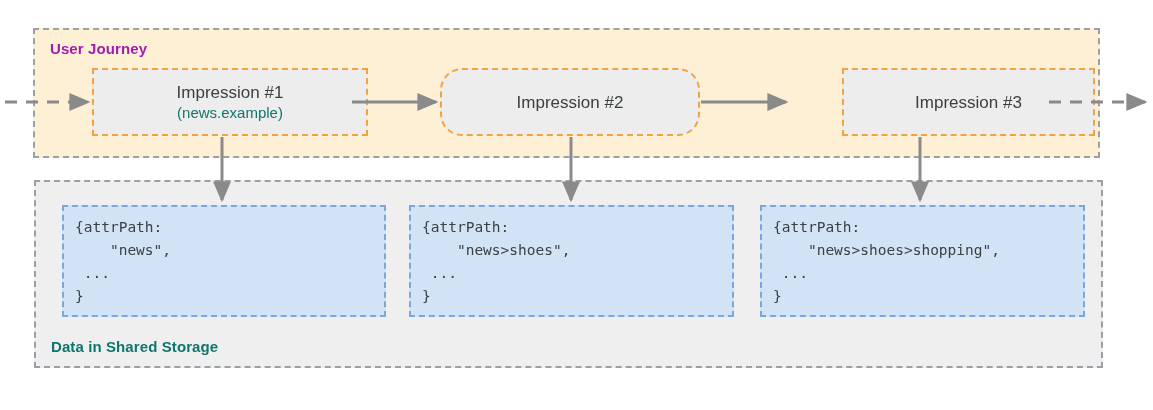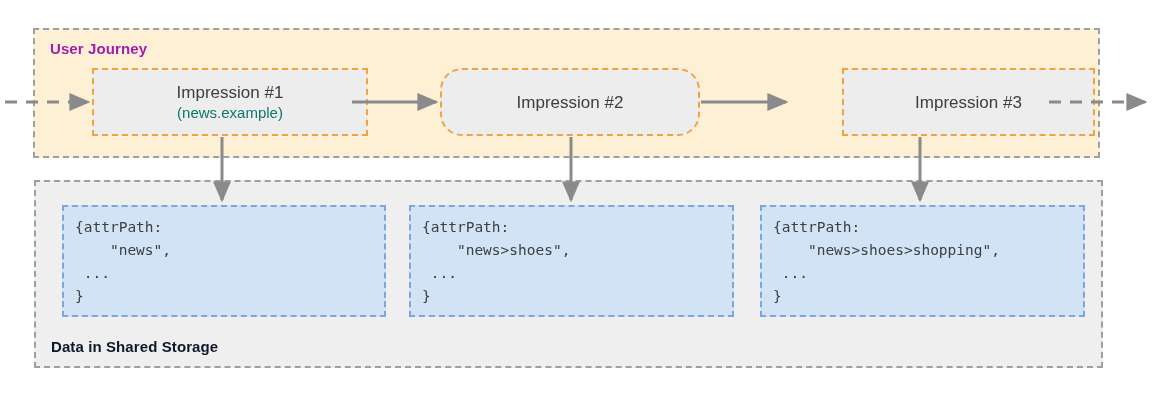--- a/index.html
+++ b/index.html
@@ -97,21 +97,21 @@
     border: 2px dashed #9AA0A6;
     box-sizing: border-box;
     z-index: 1;
   }
   .storage-title {
     position: absolute;
     left: 15px;
     bottom: 11px;
     font-size: 15px;
     font-weight: bold;
-    color: #0f172a;
+    color: #0f766e;
     letter-spacing: 0.1px;
     white-space: nowrap;
   }
 
   
   .code-block {
     position: absolute;
     top: 205px;
     height: 112px;
     background: #D2E3F5;

